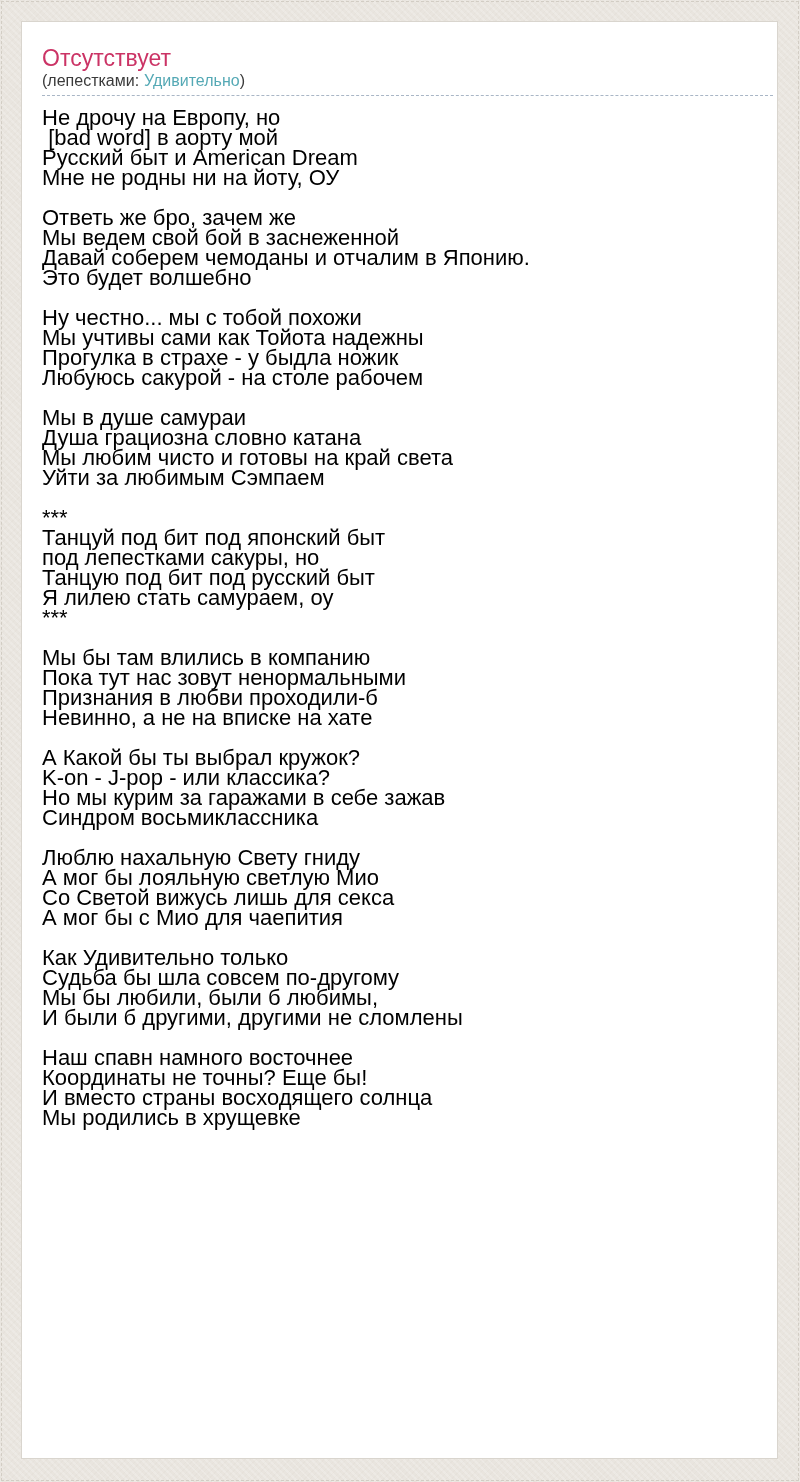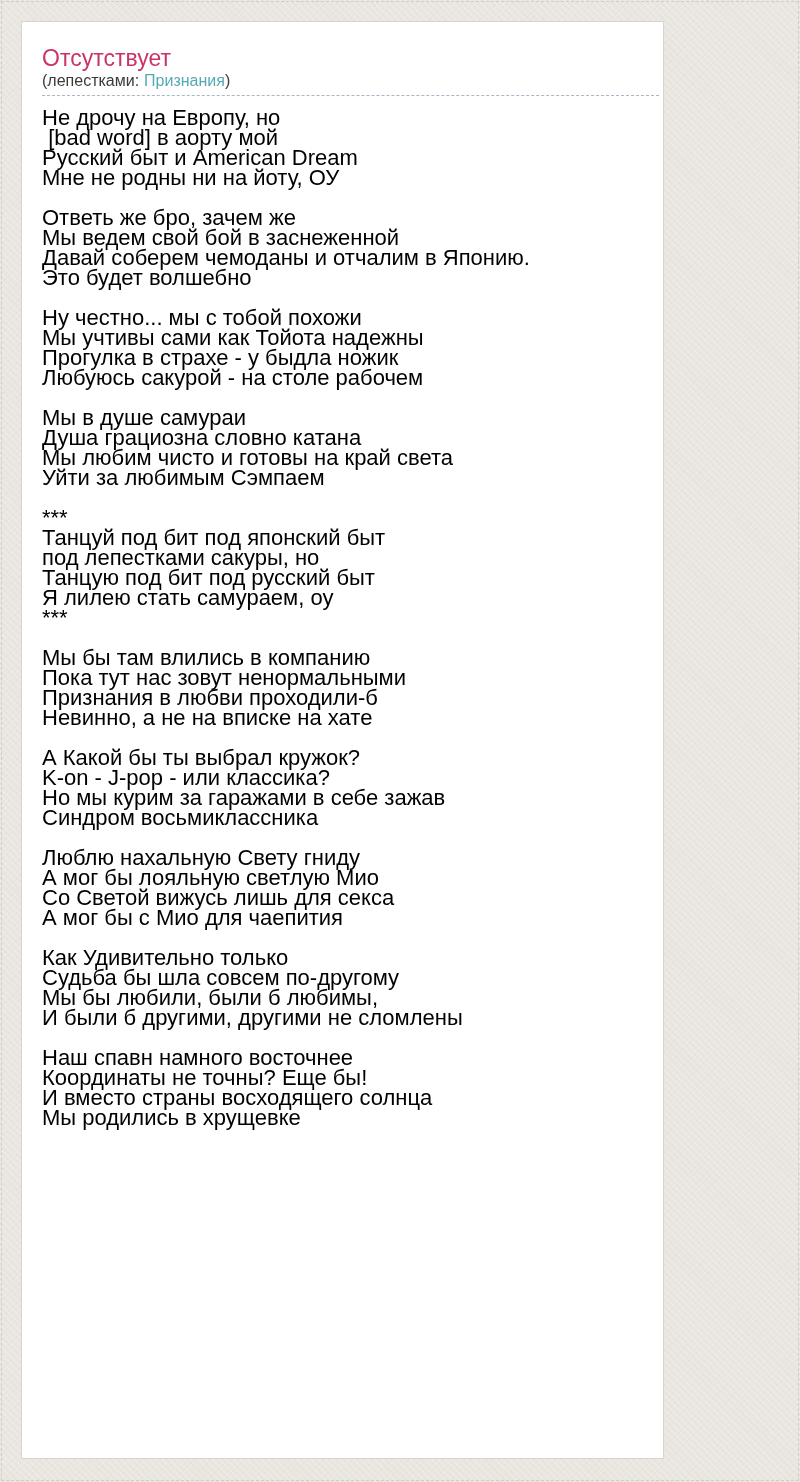--- a/index.html
+++ b/index.html
@@ -32,21 +32,21 @@
     content: "";
     position: absolute;
     inset: 1px;
     border: 1px dashed var(--edge-dash);
     pointer-events: none;
   }
   .card {
     position: absolute;
     left: 21px;
     top: 21px;
-    width: 643px;
+    width: 757px;
     height: 1438px;
     background: var(--card-background);
     border: 1px solid var(--card-border);
     padding: 24px 4px 26px 20px;
   }
   .song-header {
     border-bottom: 1px dashed var(--separator);
     padding-bottom: 5px;
   }
   .song-title {
@@ -74,21 +74,21 @@
     color: var(--text);
     white-space: pre-wrap;
   }
 </style>
 </head>
 <body>
 
 <div class="card">
   <div class="song-header">
     <h1 class="song-title">Отсутствует</h1>
-    <div class="song-subtitle"><span>(лепестками:</span><a class="artist-link">Признания</a><span>)</span></div>
+    <div class="song-subtitle"><span>(лепестками:</span><a class="artist-link">Удивительно</a><span>)</span></div>
   </div>
   <div class="lyrics">Не дрочу на Европу, но
  [bad word] в аорту мой
 Русский быт и American Dream
 Мне не родны ни на йоту, ОУ
 
 Ответь же бро, зачем же
 Мы ведем свой бой в заснеженной
 Давай соберем чемоданы и отчалим в Японию.
 Это будет волшебно

